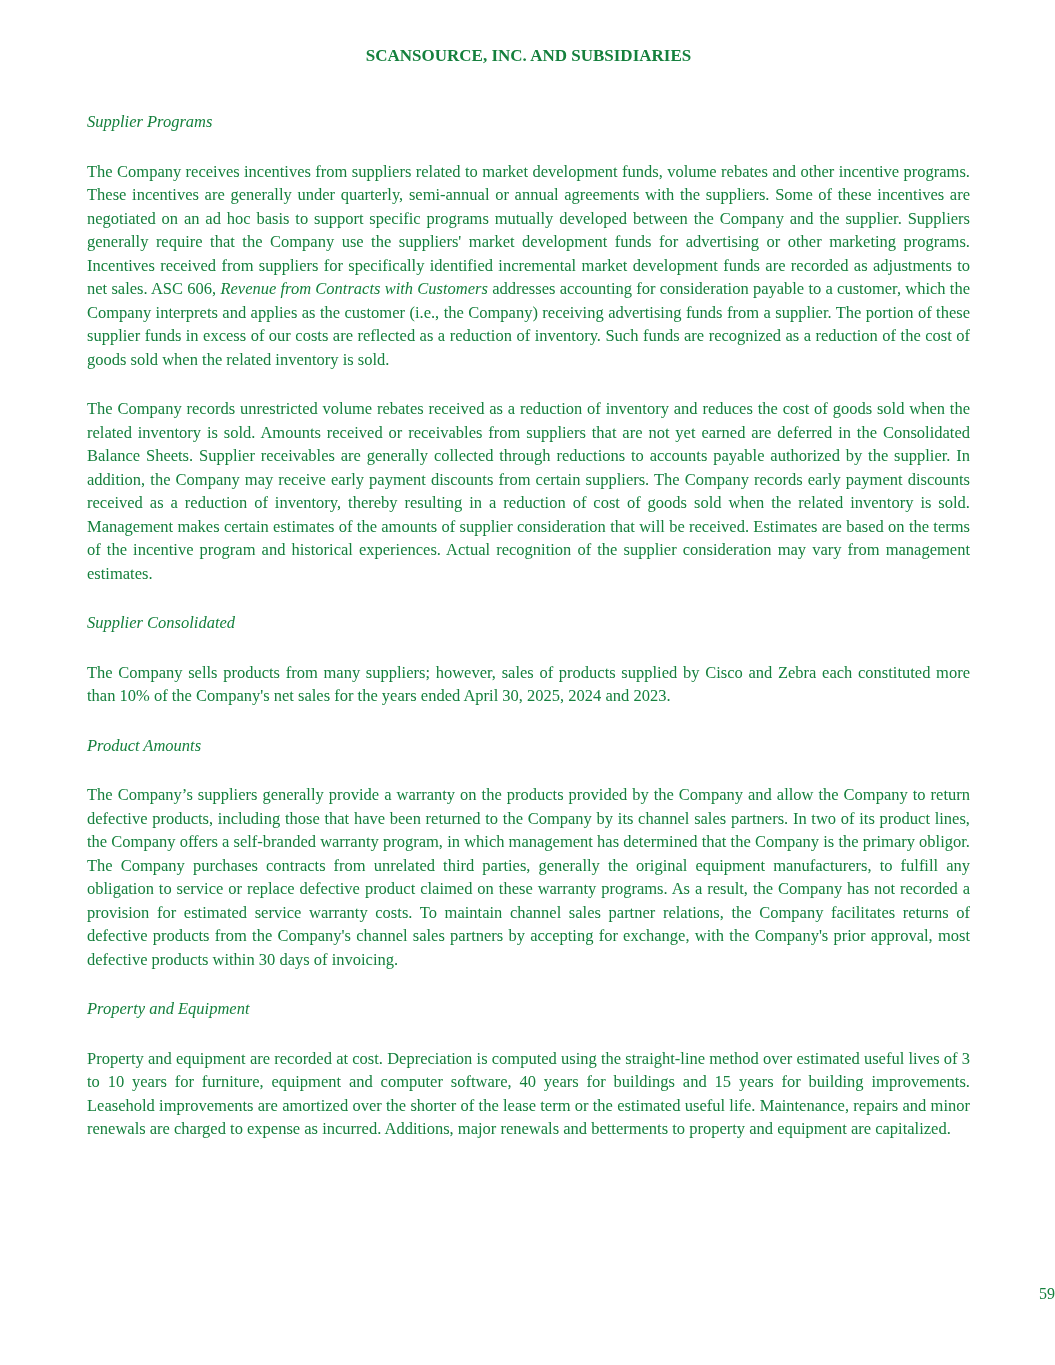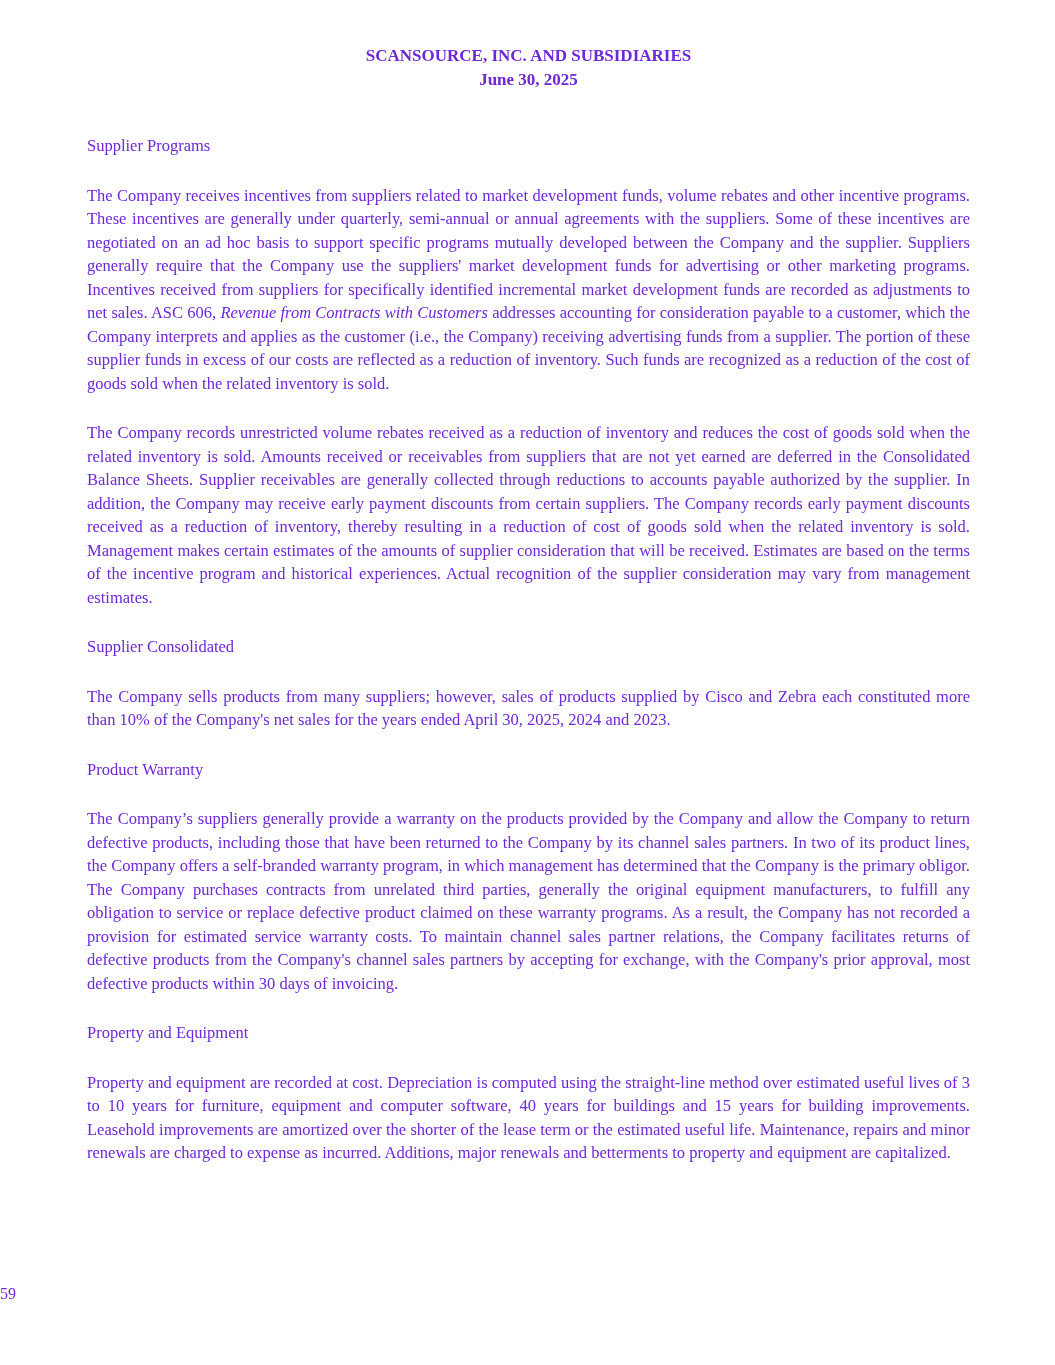--- a/index.html
+++ b/index.html
@@ -5,87 +5,87 @@
   html, body {
     margin: 0;
     padding: 0;
     background: #ffffff;
   }
   .page {
     position: relative;
     width: 1055px;
     height: 1365px;
     background: #ffffff;
-    color: #6d28d9;
+    color: #15803d;
     font-family: "Liberation Serif", serif;
     overflow: hidden;
     box-sizing: border-box;
   }
   .content {
     padding: 44px 85px 0 87px;
   }
   .doc-header {
     text-align: center;
     font-weight: 700;
     font-size: 17px;
     line-height: 24px;
     margin: 0 0 42px 0;
   }
   .doc-header div {
     margin: 0;
   }
   .section-heading {
+    font-style: italic;
     font-weight: 400;
     font-size: 16.5px;
     line-height: 23.5px;
     margin: 0 0 26px 0;
   }
   .body-para {
     font-size: 16.5px;
     line-height: 23.5px;
     text-align: justify;
     margin: 4px 0 26px 0;
   }
   .body-para em {
     font-style: italic;
   }
   .page-number {
     position: absolute;
     top: 1284px;
     left: 0;
     right: 0;
-    text-align: left;
+    text-align: right;
     font-size: 16px;
     line-height: 20px;
   }
 </style>
 </head>
 <body>
 
 <div class="page">
   <div class="content">
 
     <div class="doc-header">
       <div>SCANSOURCE, INC. AND SUBSIDIARIES</div>
-      <div>June 30, 2025</div>
     </div>
 
     <div>
       <div class="section-heading">Supplier Programs</div>
       <p class="body-para"><span>The Company receives incentives from suppliers related to market development funds, volume rebates and other incentive programs. These incentives are generally under quarterly, semi-annual or annual agreements with the suppliers. Some of these incentives are negotiated on an ad hoc basis to support specific programs mutually developed between the Company and the supplier. Suppliers generally require that the Company use the suppliers' market development funds for advertising or other marketing programs. Incentives received from suppliers for specifically identified incremental market development funds are recorded as adjustments to net sales. ASC 606, </span><em>Revenue from Contracts with Customers</em><span> addresses accounting for consideration payable to a customer, which the Company interprets and applies as the customer (i.e., the Company) receiving advertising funds from a supplier. The portion of these supplier funds in excess of our costs are reflected as a reduction of inventory. Such funds are recognized as a reduction of the cost of goods sold when the related inventory is sold.</span></p>
       <p class="body-para">The Company records unrestricted volume rebates received as a reduction of inventory and reduces the cost of goods sold when the related inventory is sold. Amounts received or receivables from suppliers that are not yet earned are deferred in the Consolidated Balance Sheets. Supplier receivables are generally collected through reductions to accounts payable authorized by the supplier. In addition, the Company may receive early payment discounts from certain suppliers. The Company records early payment discounts received as a reduction of inventory, thereby resulting in a reduction of cost of goods sold when the related inventory is sold. Management makes certain estimates of the amounts of supplier consideration that will be received. Estimates are based on the terms of the incentive program and historical experiences. Actual recognition of the supplier consideration may vary from management estimates.</p>
     </div>
 
     <div>
       <div class="section-heading">Supplier Consolidated</div>
       <p class="body-para">The Company sells products from many suppliers; however, sales of products supplied by Cisco and Zebra each constituted more than 10% of the Company's net sales for the years ended April 30, 2025, 2024 and 2023.</p>
     </div>
 
     <div>
-      <div class="section-heading">Product Warranty</div>
+      <div class="section-heading">Product Amounts</div>
       <p class="body-para">The Company’s suppliers generally provide a warranty on the products provided by the Company and allow the Company to return defective products, including those that have been returned to the Company by its channel sales partners. In two of its product lines, the Company offers a self-branded warranty program, in which management has determined that the Company is the primary obligor. The Company purchases contracts from unrelated third parties, generally the original equipment manufacturers, to fulfill any obligation to service or replace defective product claimed on these warranty programs. As a result, the Company has not recorded a provision for estimated service warranty costs. To maintain channel sales partner relations, the Company facilitates returns of defective products from the Company's channel sales partners by accepting for exchange, with the Company's prior approval, most defective products within 30 days of invoicing.</p>
     </div>
 
     <div>
       <div class="section-heading">Property and Equipment</div>
       <p class="body-para">Property and equipment are recorded at cost. Depreciation is computed using the straight-line method over estimated useful lives of 3 to 10 years for furniture, equipment and computer software, 40 years for buildings and 15 years for building improvements. Leasehold improvements are amortized over the shorter of the lease term or the estimated useful life. Maintenance, repairs and minor renewals are charged to expense as incurred. Additions, major renewals and betterments to property and equipment are capitalized.</p>
     </div>
 
   </div>
 

